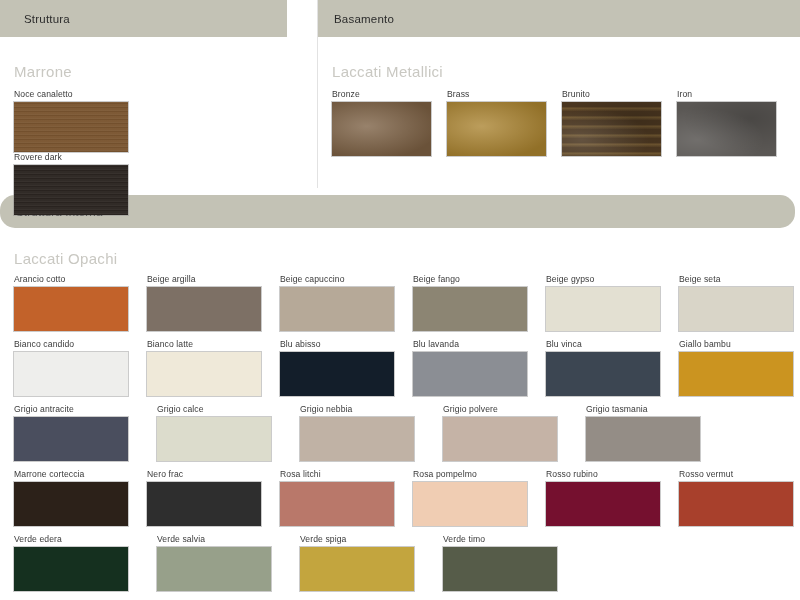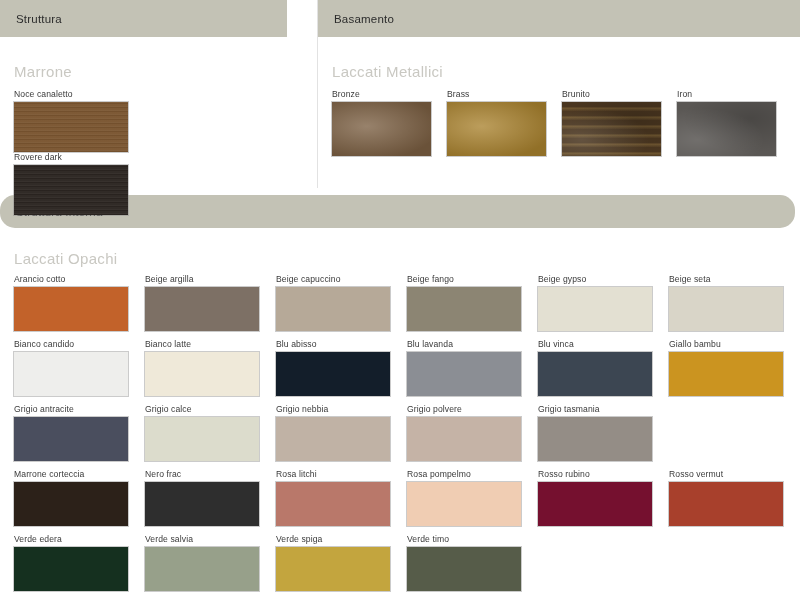--- a/index.html
+++ b/index.html
@@ -42,21 +42,21 @@
 
   .panel-header {
     height: 37px;
     background: #c3c2b5;
     display: flex;
     align-items: center;
     box-sizing: border-box;
   }
   .panel-header-left {
     width: 287px;
-    padding-left: 16px;
+    padding-left: 24px;
   }
   .panel-header-right {
     width: 482px;
     padding-left: 16px;
   }
   .panel-header-title {
     font-size: 11.5px;
     color: #2c2c2c;
     letter-spacing: .2px;
   }
@@ -171,21 +171,21 @@
     box-sizing: border-box;
     border-radius: 15px;
   }
   .section-title-bottom {
     margin: 22px 0 0 14px;
   }
 
   .opachi-grid {
     margin: 7px 0 0 14px;
   }
-  .opachi-grid .swatch-row { margin-bottom: 8px; }
+  .opachi-grid .swatch-row { margin-bottom: 8px; gap: 12px; }
   .opachi-grid .swatch { width: 131px; }
   .opachi-grid .swatch-chip {
     width: 114px;
     height: 44px;
   }
 </style>
 </head>
 <body>
 
 <div class="page">

